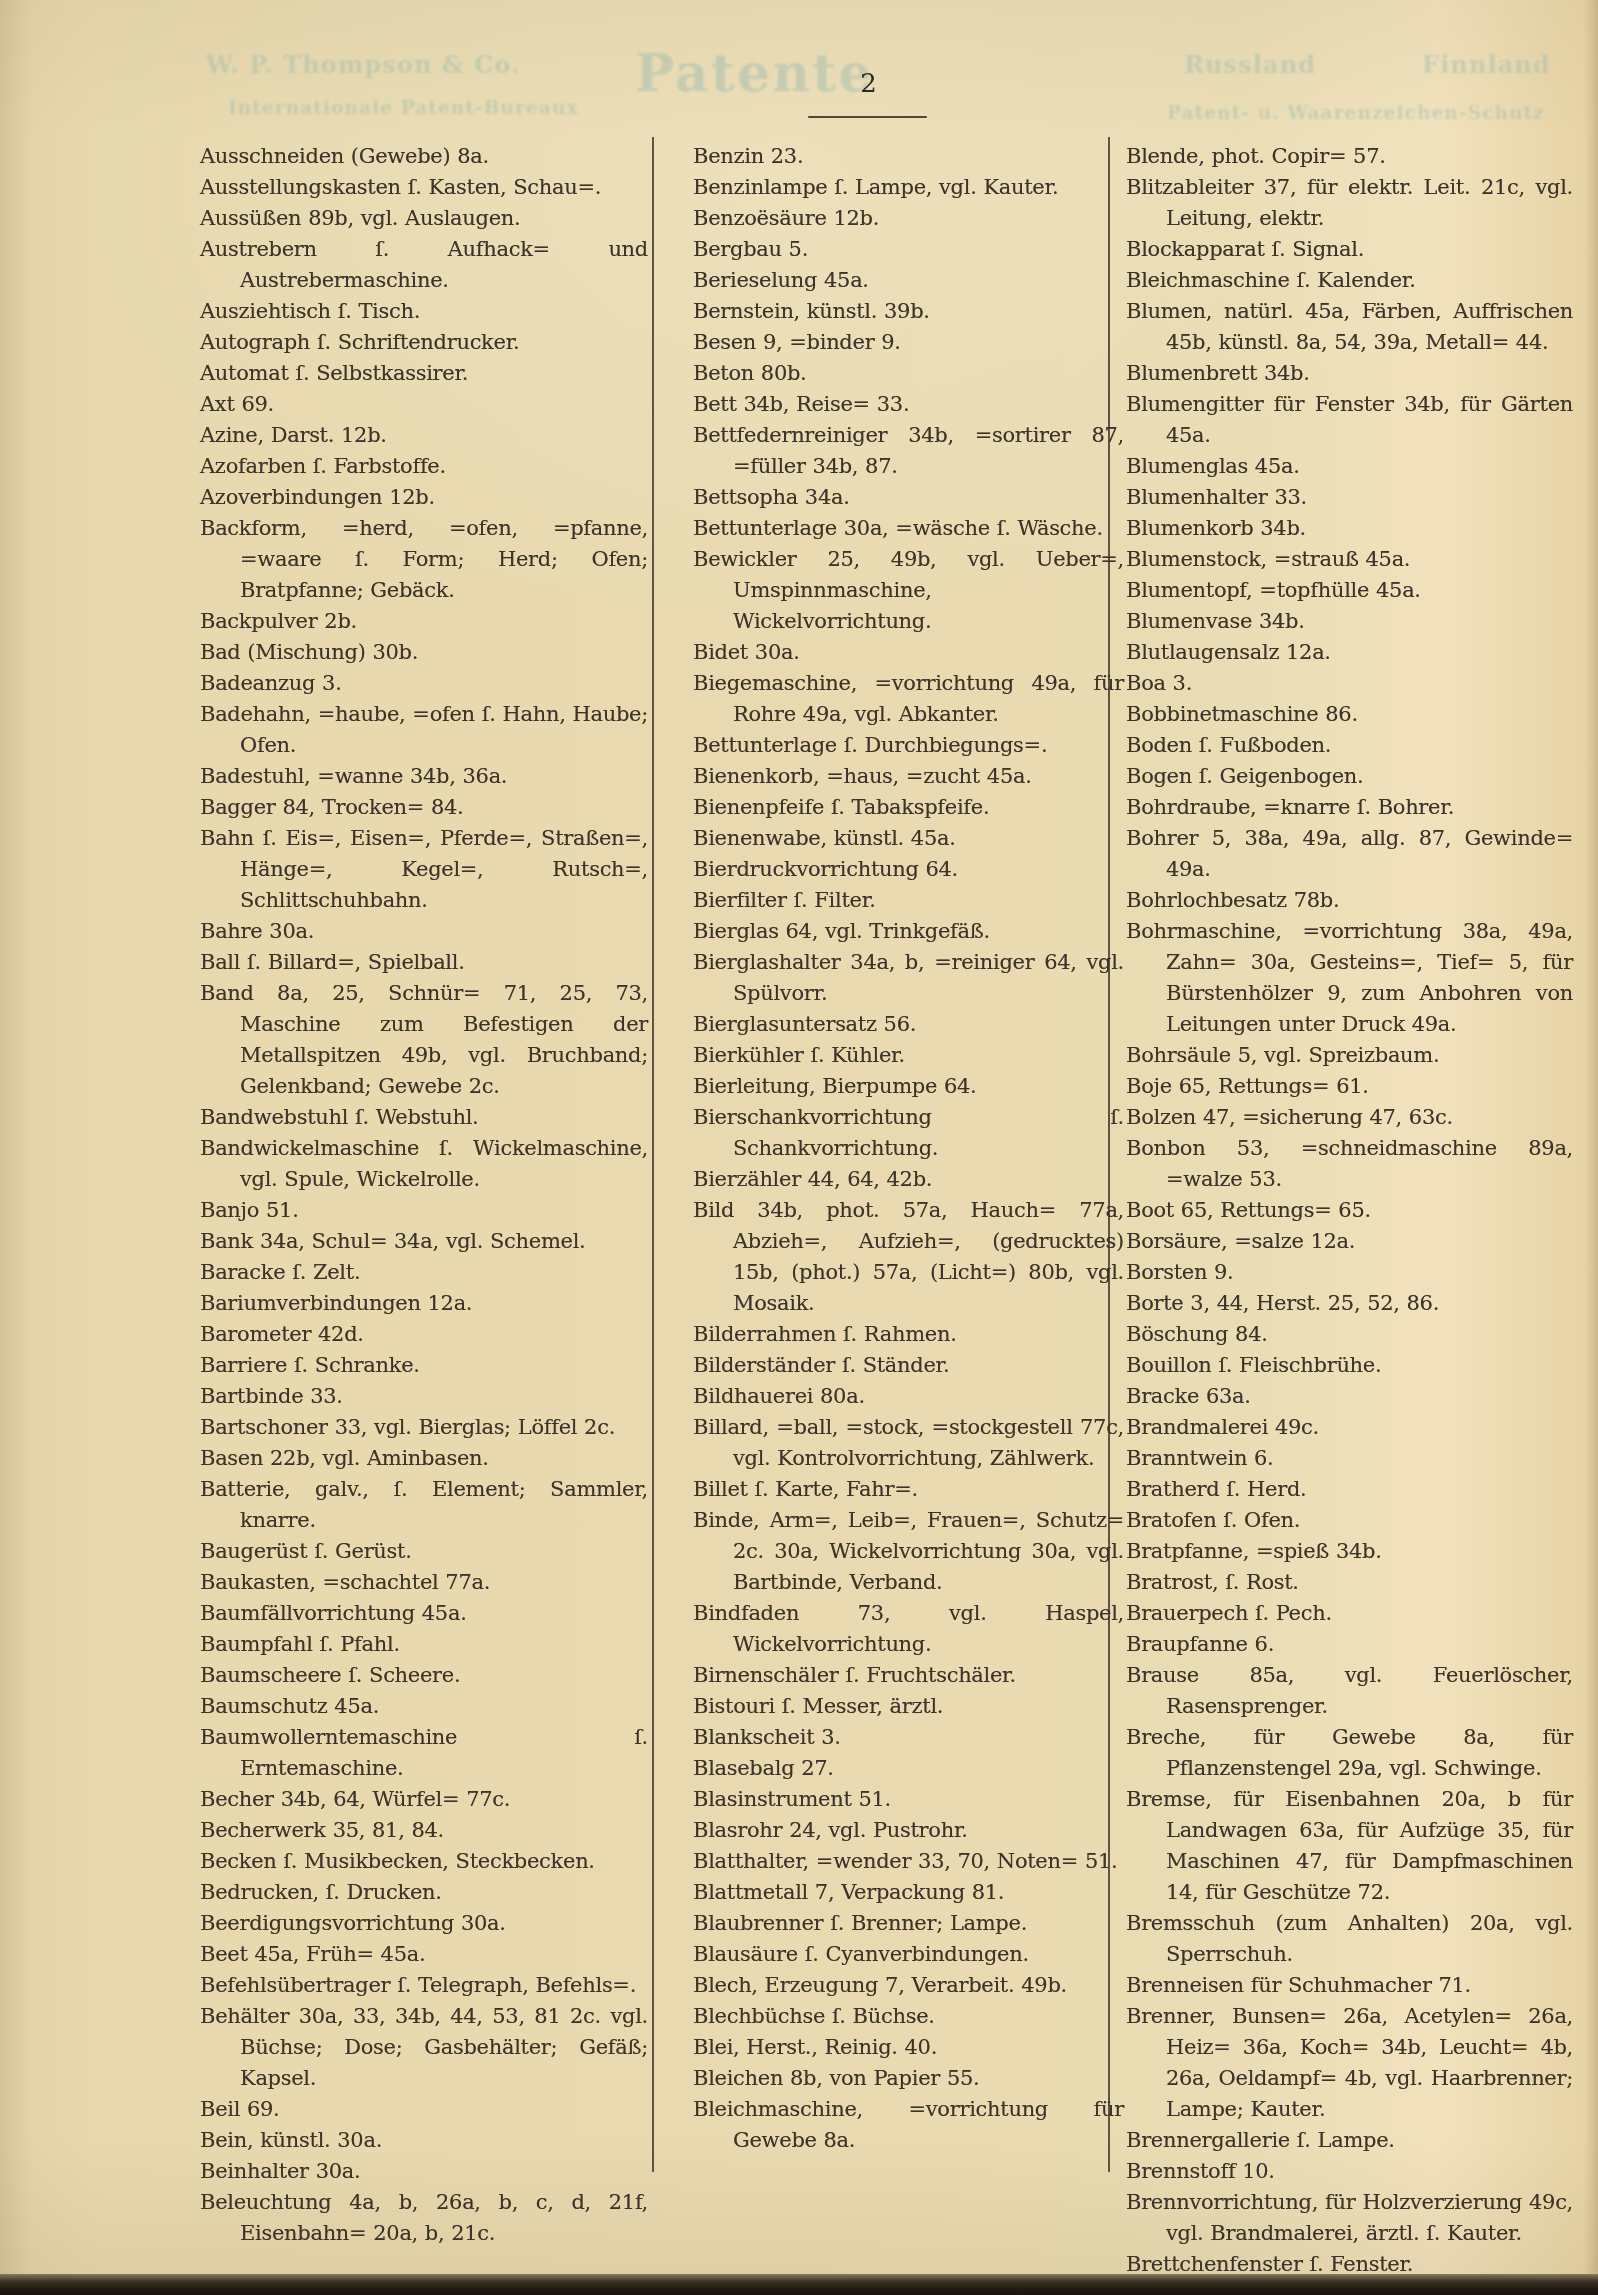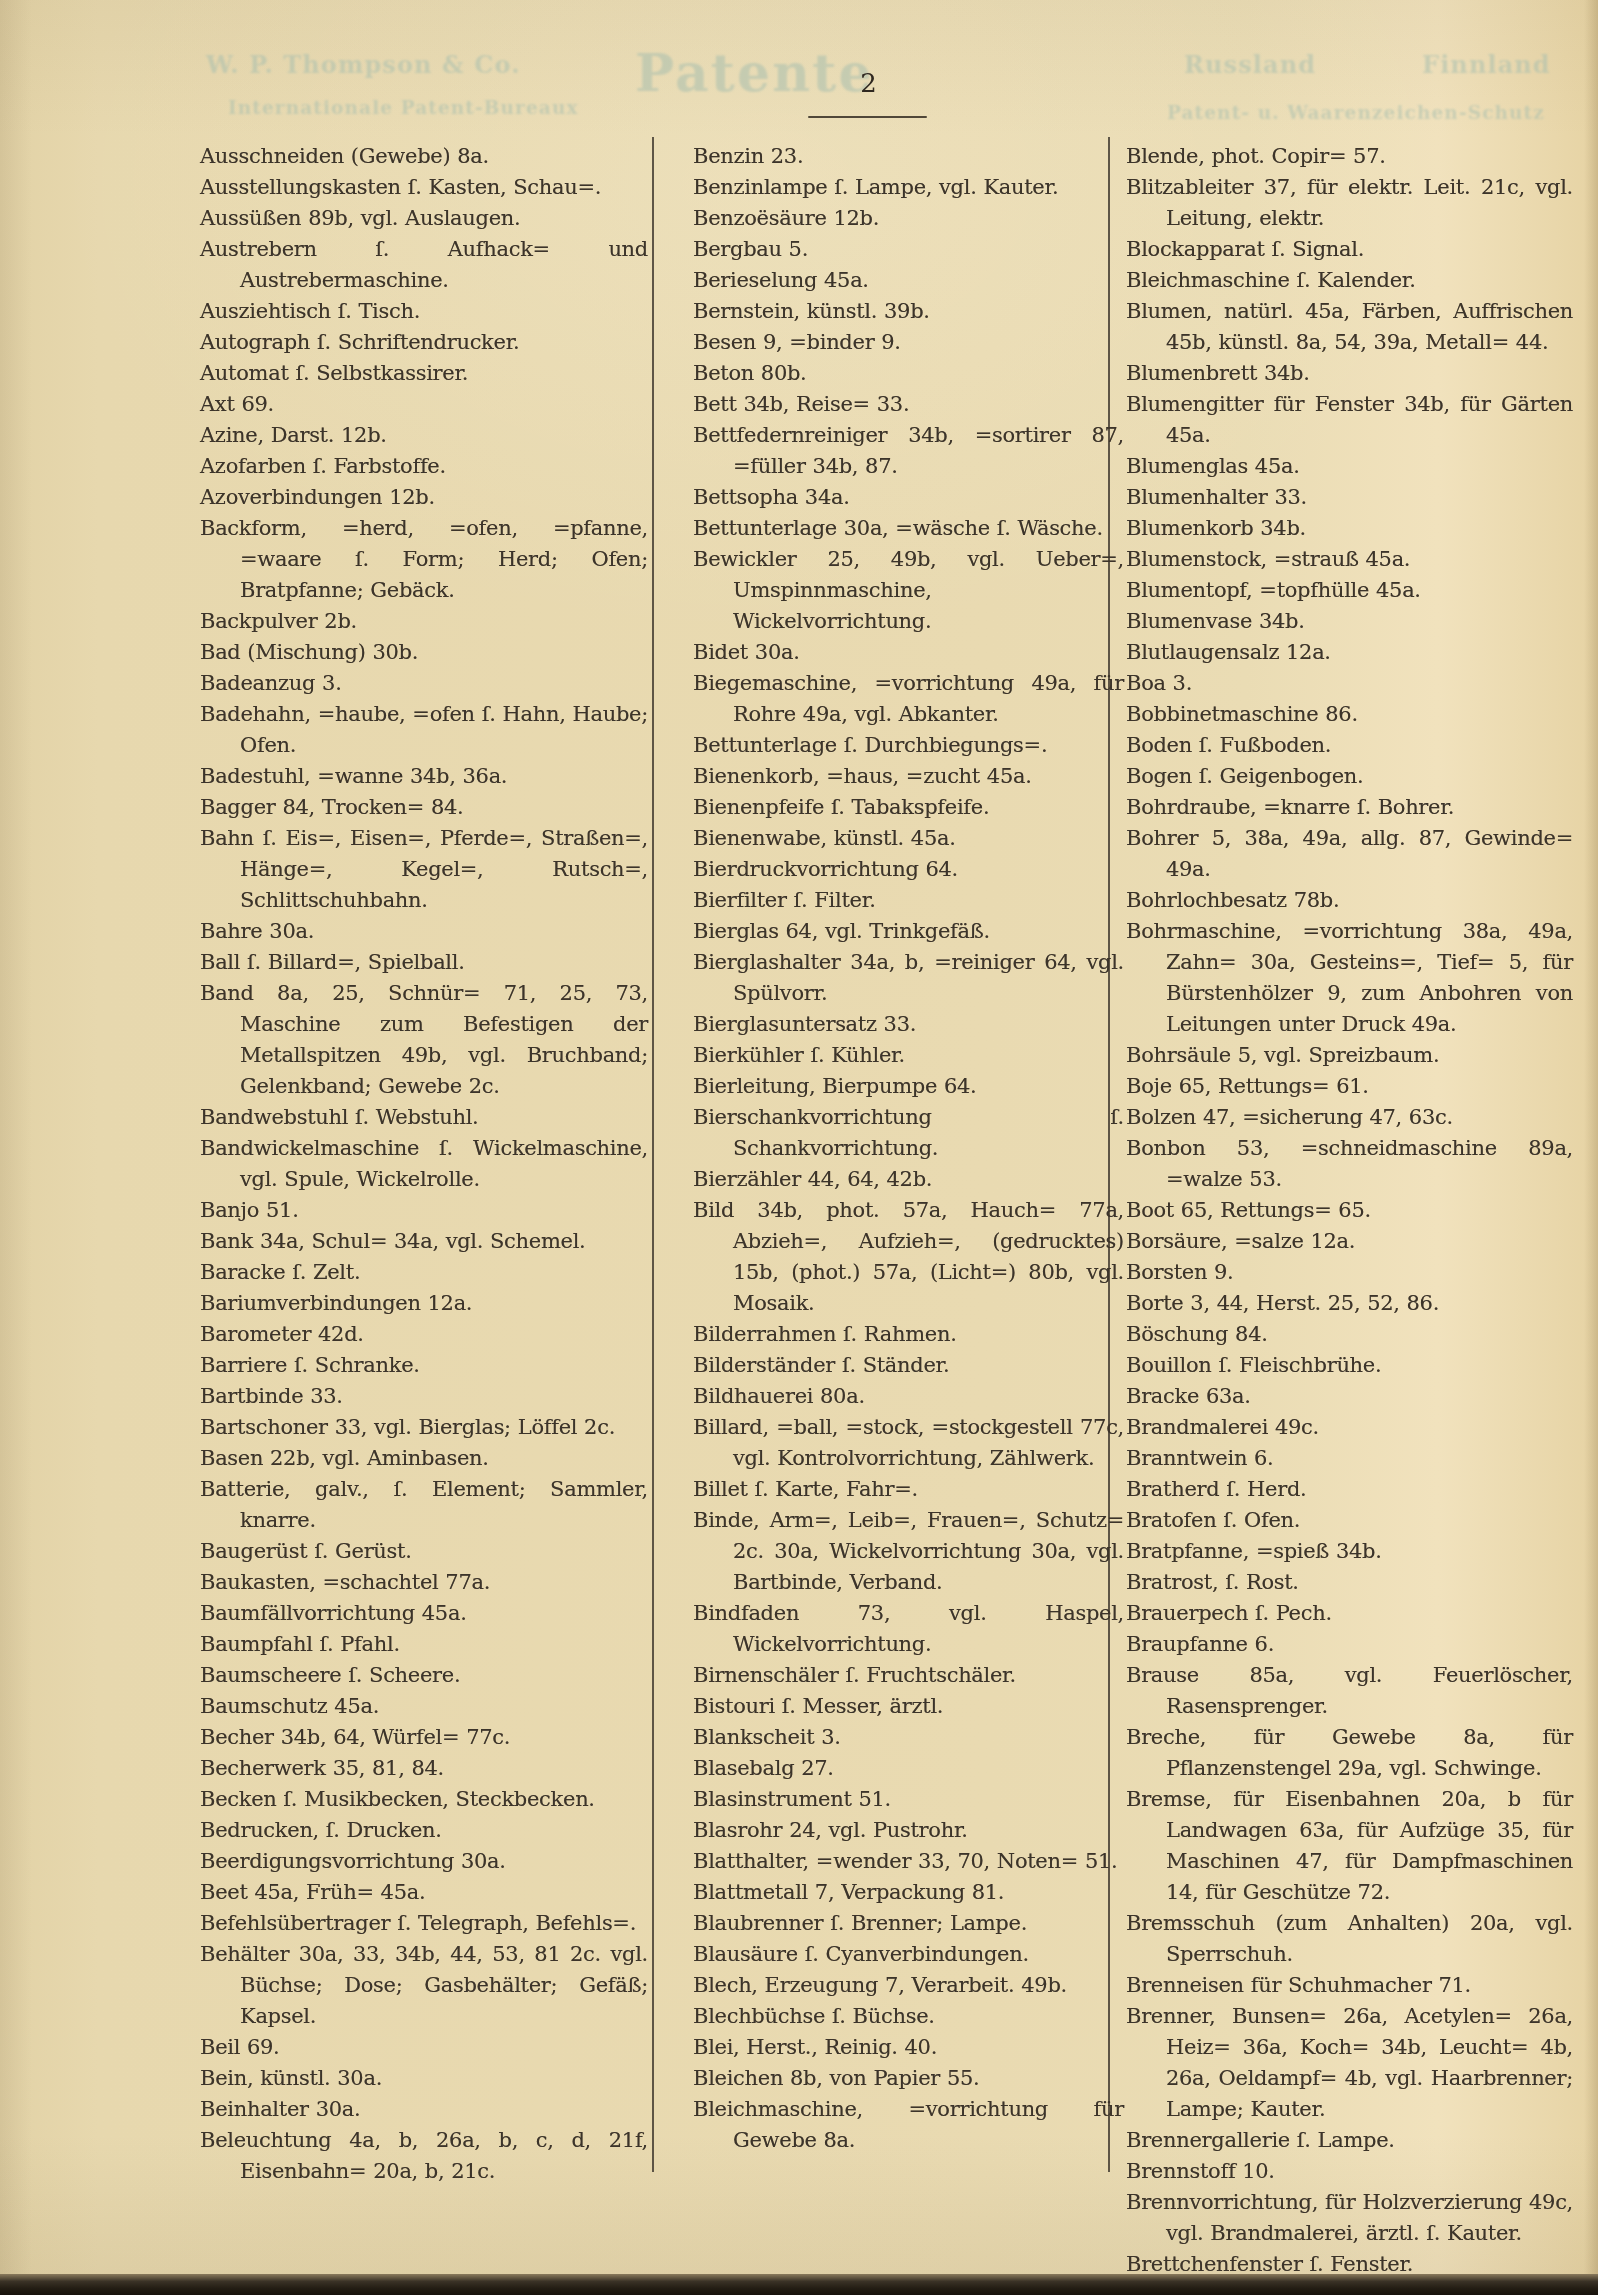--- a/index.html
+++ b/index.html
@@ -103,20 +103,21 @@
     <div class="entry">Bartbinde 33.</div>
     <div class="entry">Bartschoner 33, vgl. Bierglas; Löffel 2c.</div>
     <div class="entry">Basen 22b, vgl. Aminbasen.</div>
     <div class="entry">Batterie, galv., ſ. Element; Sammler, knarre.</div>
     <div class="entry">Baugerüst ſ. Gerüst.</div>
     <div class="entry">Baukasten, =schachtel 77a.</div>
     <div class="entry">Baumfällvorrichtung 45a.</div>
     <div class="entry">Baumpfahl ſ. Pfahl.</div>
     <div class="entry">Baumscheere ſ. Scheere.</div>
     <div class="entry">Baumschutz 45a.</div>
+    <div class="entry">Baumwollerntemaschine ſ. Erntemaschine.</div>
     <div class="entry">Becher 34b, 64, Würfel= 77c.</div>
     <div class="entry">Becherwerk 35, 81, 84.</div>
     <div class="entry">Becken ſ. Musikbecken, Steckbecken.</div>
     <div class="entry">Bedrucken, ſ. Drucken.</div>
     <div class="entry">Beerdigungsvorrichtung 30a.</div>
     <div class="entry">Beet 45a, Früh= 45a.</div>
     <div class="entry">Befehlsübertrager ſ. Telegraph, Befehls=.</div>
     <div class="entry">Behälter 30a, 33, 34b, 44, 53, 81 2c. vgl. Büchse; Dose; Gasbehälter; Gefäß; Kapsel.</div>
     <div class="entry">Beil 69.</div>
     <div class="entry">Bein, künstl. 30a.</div>
@@ -140,21 +141,21 @@
     <div class="entry">Bidet 30a.</div>
     <div class="entry">Biegemaschine, =vorrichtung 49a, für Rohre 49a, vgl. Abkanter.</div>
     <div class="entry">Bettunterlage ſ. Durchbiegungs=.</div>
     <div class="entry">Bienenkorb, =haus, =zucht 45a.</div>
     <div class="entry">Bienenpfeife ſ. Tabakspfeife.</div>
     <div class="entry">Bienenwabe, künstl. 45a.</div>
     <div class="entry">Bierdruckvorrichtung 64.</div>
     <div class="entry">Bierfilter ſ. Filter.</div>
     <div class="entry">Bierglas 64, vgl. Trinkgefäß.</div>
     <div class="entry">Bierglashalter 34a, b, =reiniger 64, vgl. Spülvorr.</div>
-    <div class="entry">Bierglasuntersatz 33.</div>
+    <div class="entry">Bierglasuntersatz 56.</div>
     <div class="entry">Bierkühler ſ. Kühler.</div>
     <div class="entry">Bierleitung, Bierpumpe 64.</div>
     <div class="entry">Bierschankvorrichtung ſ. Schankvorrichtung.</div>
     <div class="entry">Bierzähler 44, 64, 42b.</div>
     <div class="entry">Bild 34b, phot. 57a, Hauch= 77a, Abzieh=, Aufzieh=, (gedrucktes) 15b, (phot.) 57a, (Licht=) 80b, vgl. Mosaik.</div>
     <div class="entry">Bilderrahmen ſ. Rahmen.</div>
     <div class="entry">Bilderständer ſ. Ständer.</div>
     <div class="entry">Bildhauerei 80a.</div>
     <div class="entry">Billard, =ball, =stock, =stockgestell 77c, vgl. Kontrolvorrichtung, Zählwerk.</div>
     <div class="entry">Billet ſ. Karte, Fahr=.</div>

